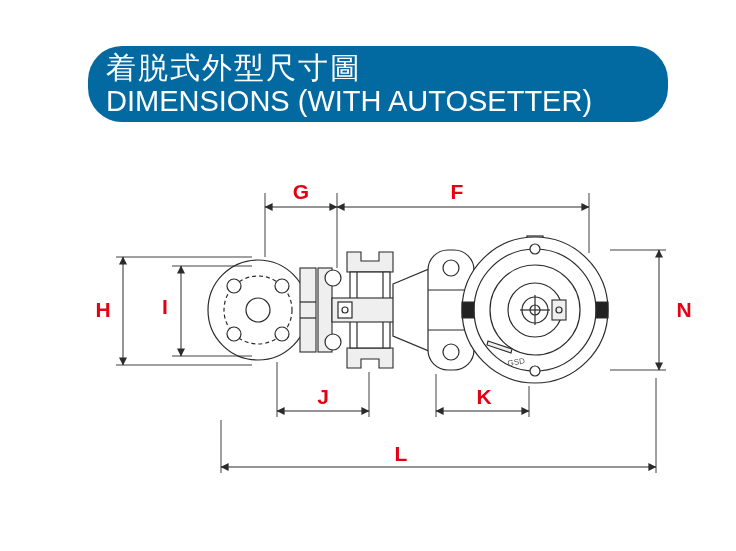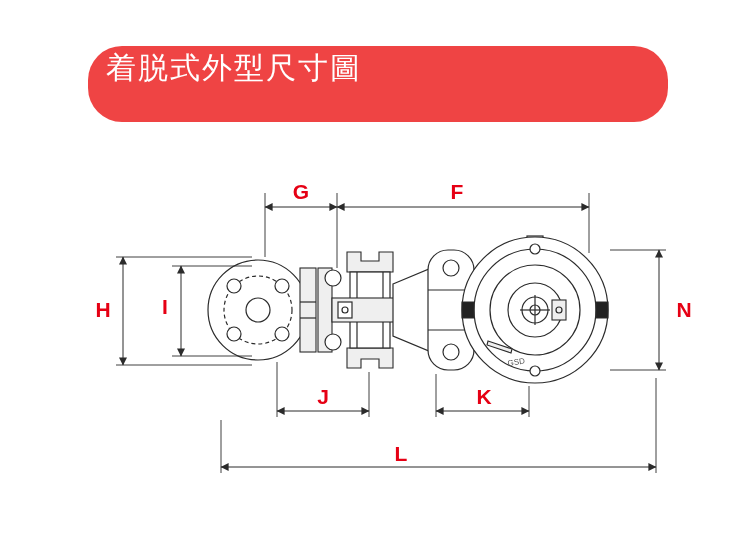--- a/index.html
+++ b/index.html
@@ -1,21 +1,21 @@
 <!DOCTYPE html>
 <html><head>
 <meta charset="utf-8">
 <style>
   * { margin:0; padding:0; box-sizing:border-box; }
   html,body { width:736px; height:551px; background:#ffffff; overflow:hidden; }
   body { position:relative; font-family:"Liberation Sans", sans-serif; }
 
   .banner {
     position:absolute; left:88px; top:46px; width:580px; height:76px;
-    background:#ef4444; border-radius:34px; color:#ffffff;
+    background:#0369a1; border-radius:34px; color:#ffffff;
     padding:4px 0 0 18px;
   }
   .banner .t-cn { font-size:30px; line-height:35px; letter-spacing:2px; font-weight:500; }
   .banner .t-en { font-size:29px; line-height:32px; }
 
   svg.drawing { position:absolute; left:0; top:0; }
 
   .part        { stroke:#2b2b2b; stroke-width:1.2; fill:none; }
   .part-fill   { stroke:#2b2b2b; stroke-width:1.2; fill:#ffffff; }
   .part-shade  { stroke:#2b2b2b; stroke-width:1.1; fill:#efefef; }
@@ -23,20 +23,21 @@
   .dim         { stroke:#2b2b2b; stroke-width:1; fill:none; }
   .ext         { stroke:#2b2b2b; stroke-width:0.9; fill:none; }
   .dim-label   { font-family:"Liberation Sans", sans-serif; font-weight:bold; font-size:21px; }
   .marking     { font-family:"Liberation Sans", sans-serif; font-size:8px; fill:#555555; }
 </style>
 </head>
 <body>
 
 <div class="banner">
   <div class="t-cn">着脱式外型尺寸圖</div>
+  <div class="t-en">DIMENSIONS (WITH AUTOSETTER)</div>
 </div>
 
 <svg class="drawing" width="736" height="551" viewBox="0 0 736 551" xmlns="http://www.w3.org/2000/svg">
 
   <defs>
     <marker id="arr" viewBox="0 0 10 10" refX="9.5" refY="5" markerWidth="10" markerHeight="8" orient="auto-start-reverse">
       <path d="M0,0 L10,5 L0,10 z" fill="#2b2b2b"></path>
     </marker>
   </defs>
 

